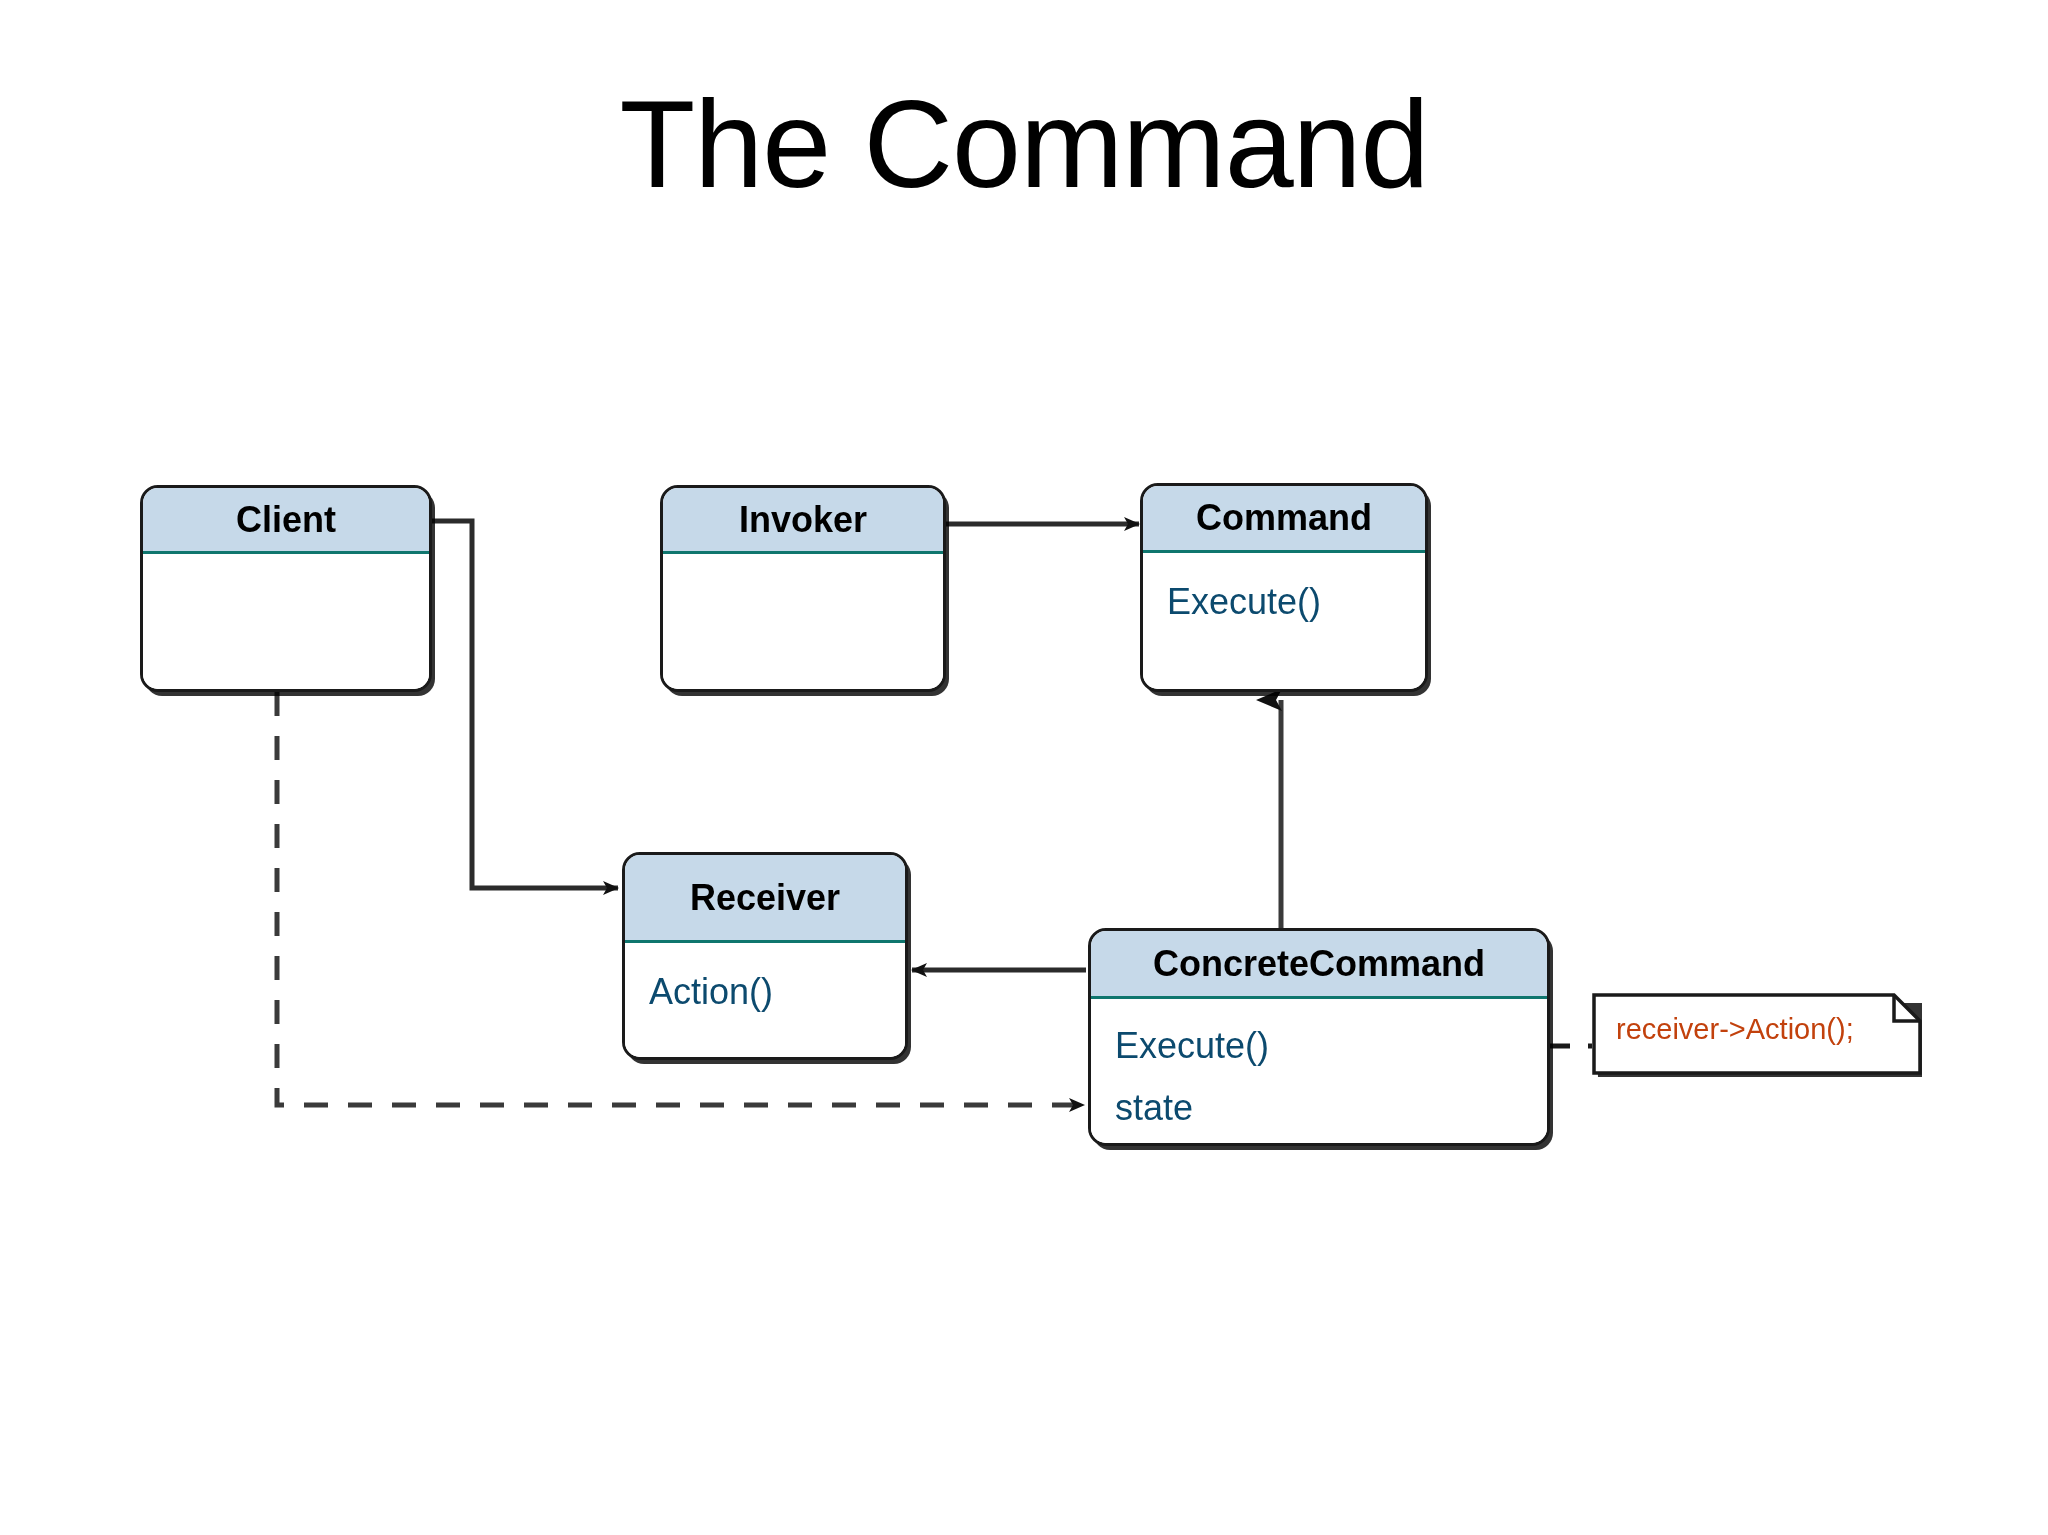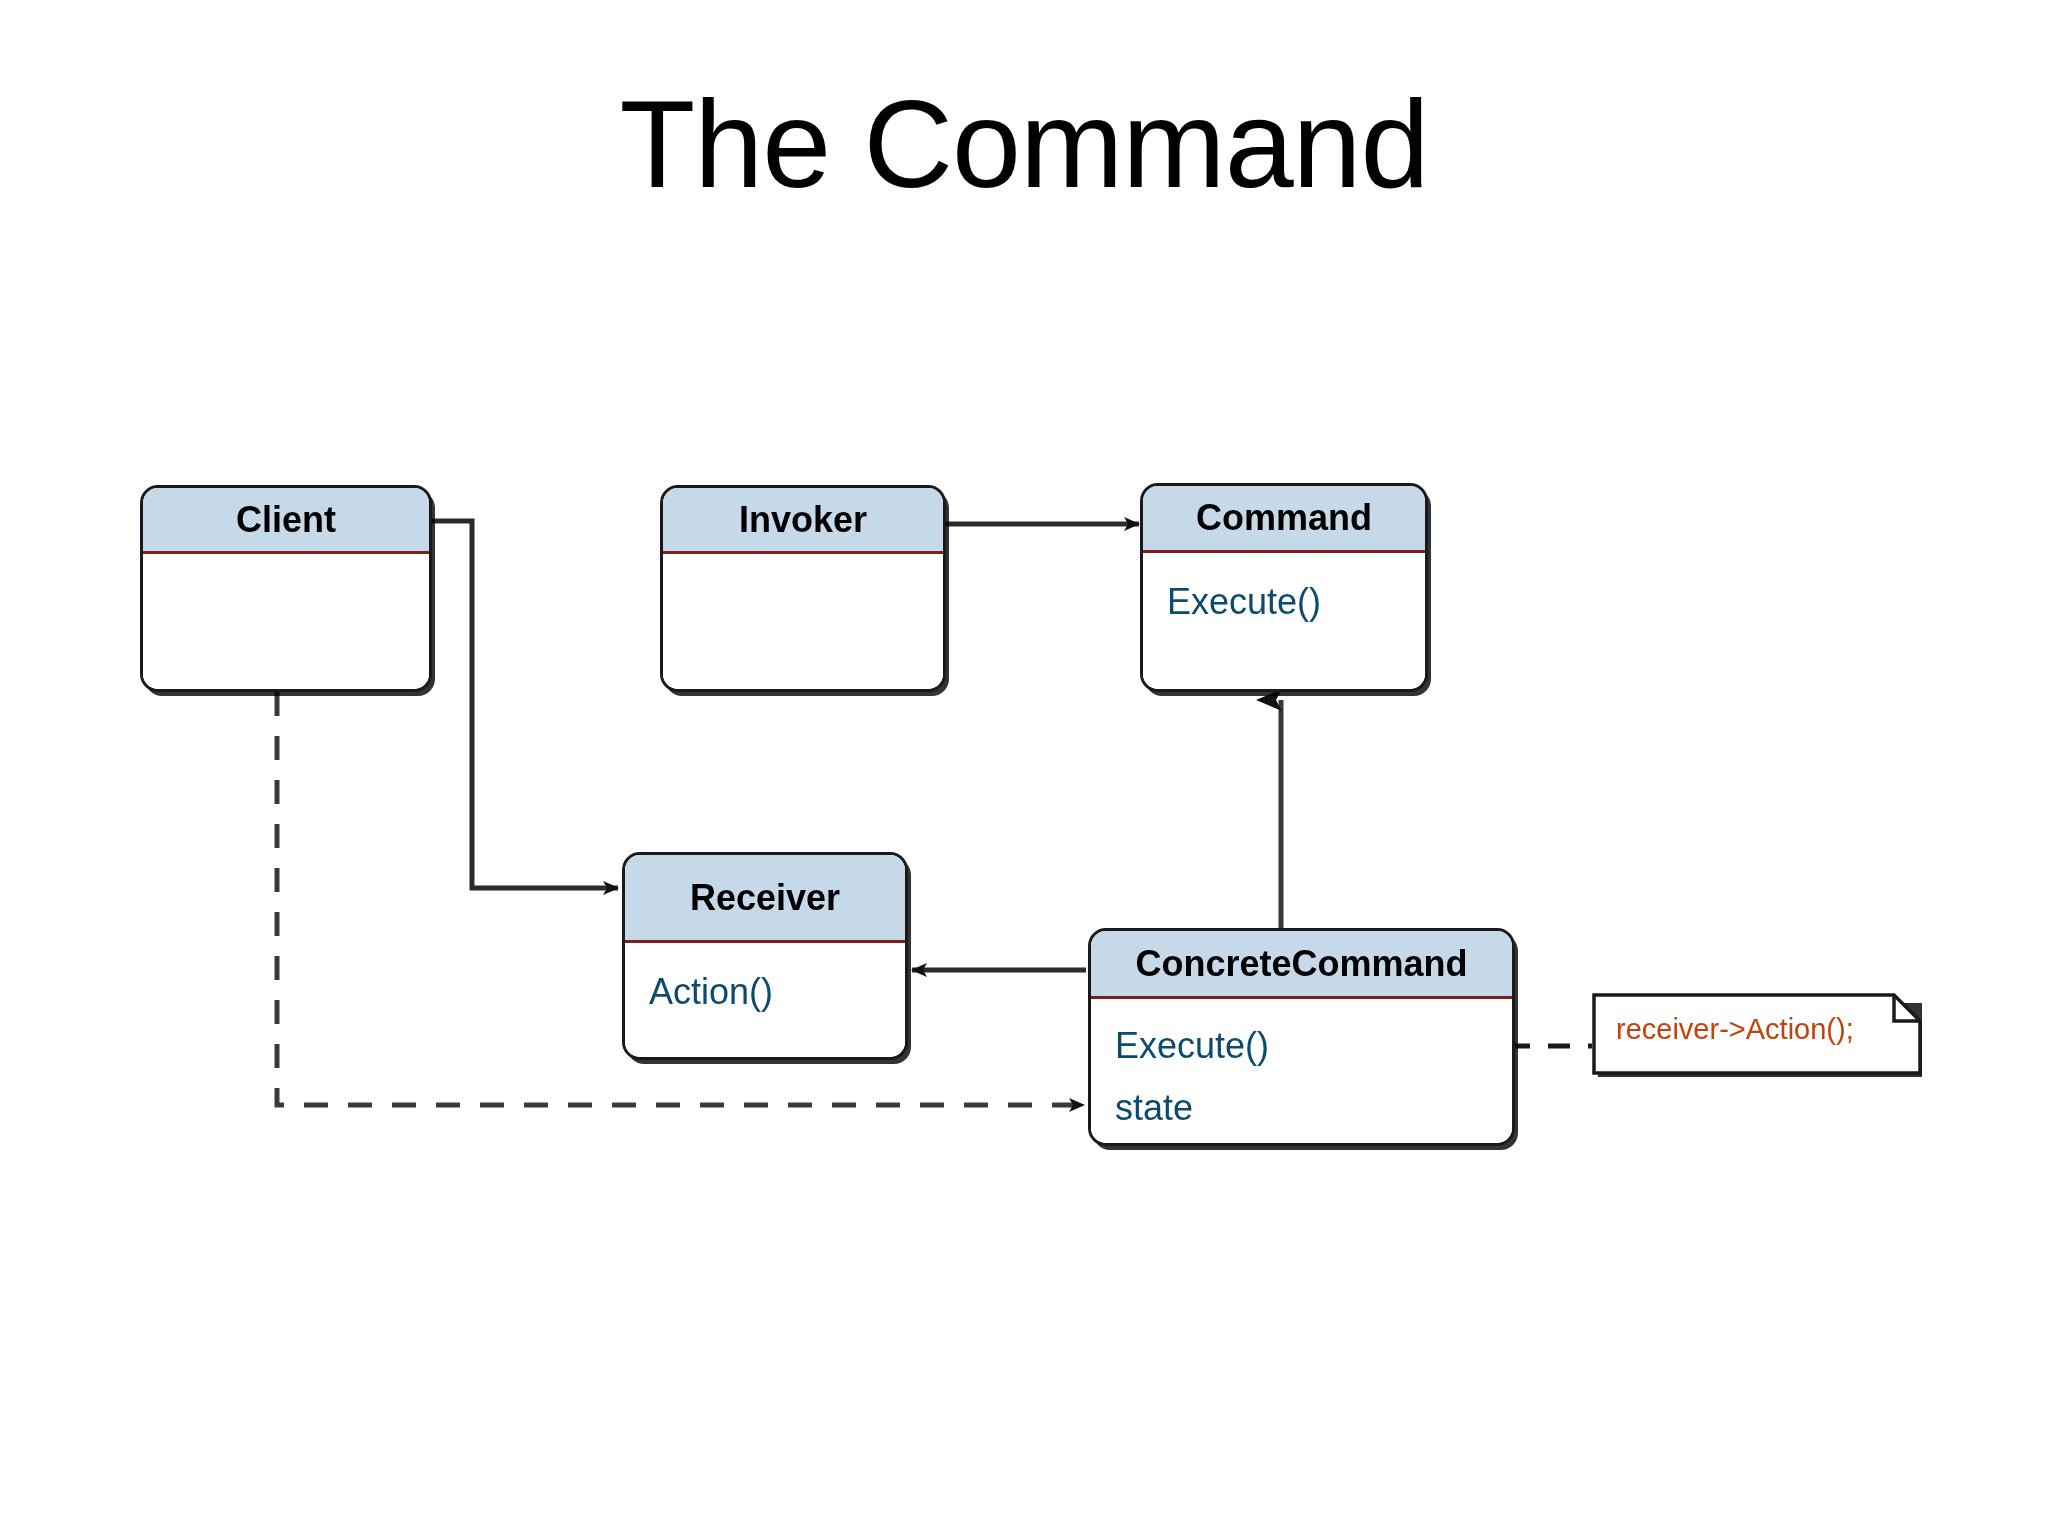--- a/index.html
+++ b/index.html
@@ -47,21 +47,21 @@
     box-sizing: border-box;
     border: 3px solid #1a1a1a;
     border-radius: 18px;
     background: #ffffff;
     box-shadow: 4px 5px 0 -1px rgba(0,0,0,0.80);
     overflow: hidden;
   }
   .uml-header {
     box-sizing: border-box;
     background: #c6d9e9;
-    border-bottom: 3px solid #7f1d1d;
+    border-bottom: 3px solid #0f766e;
     text-align: center;
     font-weight: bold;
     color: #000000;
     display: flex;
     align-items: center;
     justify-content: center;
   }
   .uml-body {
     box-sizing: border-box;
     padding: 10px 0 0 24px;
@@ -86,21 +86,21 @@
   #box-invoker  .uml-body   { height: 138px; }
 
   #box-command     { left: 1140px; top: 483px; width: 288px; height: 209px; }
   #box-command  .uml-header { height: 67px; font-size: 36px; }
   #box-command  .uml-body   { height: 139px; }
 
   #box-receiver    { left: 622px; top: 852px;  width: 286px; height: 208px; }
   #box-receiver .uml-header { height: 88px; font-size: 36px; }
   #box-receiver .uml-body   { height: 137px; }
 
-  #box-concrete    { left: 1088px; top: 928px; width: 427px; height: 218px; }
+  #box-concrete    { left: 1088px; top: 928px; width: 462px; height: 218px; }
   #box-concrete .uml-header { height: 68px; font-size: 36px; }
   #box-concrete .uml-body   { height: 147px; padding-top: 8px; }
 
   
   #note {
     position: absolute;
     left: 1592px;
     top: 993px;
     width: 334px;
     height: 88px;

